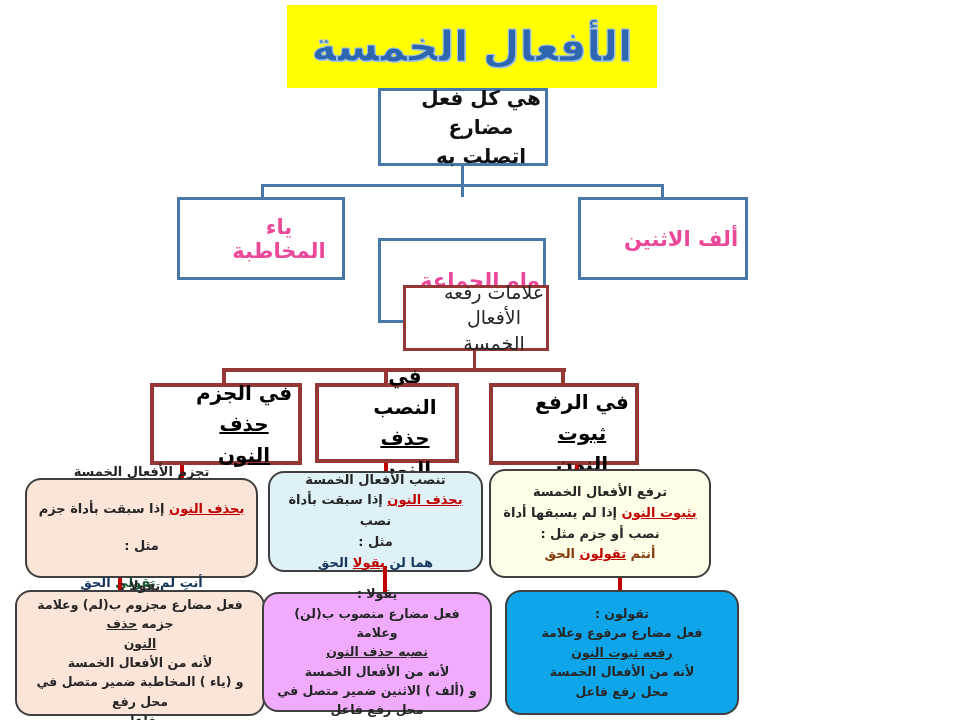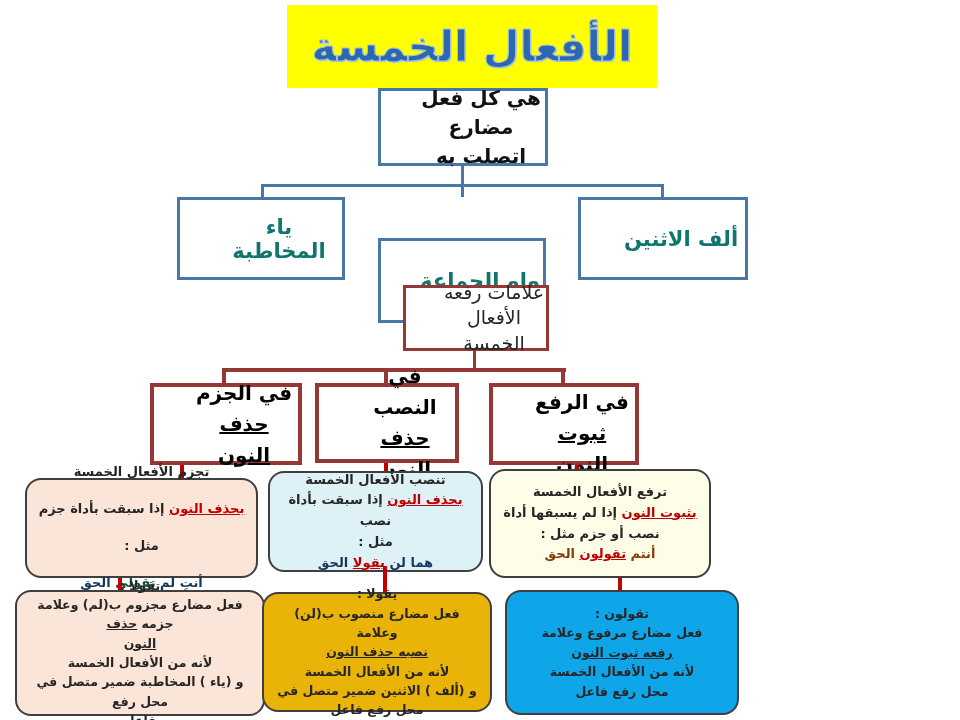--- a/index.html
+++ b/index.html
@@ -18,36 +18,36 @@
   .maroon-border-thick{border:4px solid #953735;}
   .rounded{border:2px solid #3f3f3f;border-radius:16px;}
   .title-banner{
     position:absolute;left:287px;top:5px;width:370px;height:83px;
     background:#FFFF00;display:flex;align-items:center;justify-content:center;
     font-size:42px;font-weight:bold;color:#2F66B0;
     -webkit-text-stroke:1px #9DC3E6;text-shadow:1px 1px 0 #9DC3E6;
     letter-spacing:2px;
   }
   .def-box{left:378px;top:88px;width:170px;height:78px;font-size:20px;font-weight:bold;color:#111;line-height:1.45;}
-  .suffix{font-size:21px;font-weight:bold;color:#0f766e;}
+  .suffix{font-size:21px;font-weight:bold;color:#ec4899;}
   .yaa-box{left:177px;top:197px;width:168px;height:83px;}
   .waw-box{left:378px;top:197px;width:168px;height:85px;margin-top:41px;}
   .alif-box{left:578px;top:197px;width:170px;height:83px;}
   .signs-box{left:403px;top:285px;width:146px;height:66px;font-size:19px;color:#262626;line-height:1.35;}
   .case-box{font-size:20px;font-weight:bold;color:#000;line-height:1.55;}
   .jazm-box{left:150px;top:383px;width:152px;height:82px;}
   .nasb-box{left:315px;top:383px;width:144px;height:80px;}
   .rafe-box{left:489px;top:383px;width:150px;height:82px;justify-content:space-between;}
   .rule-box{font-size:13px;font-weight:bold;color:#262626;line-height:1.6;padding:4px;}
   .rule-jazm{left:25px;top:478px;width:233px;height:100px;background:#FBE5D8;gap:16px;}
   .rule-nasb{left:268px;top:471px;width:215px;height:101px;background:#DDF1F6;}
   .rule-rafe{left:489px;top:469px;width:222px;height:109px;background:#FEFEE8;text-align:center;}
   .ex-box{font-size:12.5px;font-weight:bold;color:#262626;line-height:1.55;padding:8px;}
   .ex-jazm{left:15px;top:590px;width:250px;height:126px;background:#FBE5D8;}
-  .ex-nasb{left:262px;top:592px;width:230px;height:120px;background:#eab308;}
+  .ex-nasb{left:262px;top:592px;width:230px;height:120px;background:#f0abfc;}
   .ex-rafe{left:505px;top:590px;width:234px;height:125px;background:#0ea5e9;}
   .conn{position:absolute;}
   .conn-blue{background:#4878A8;}
   .conn-maroon{background:#953735;}
   .conn-red{background:#C00000;}
   .seg-d{color:inherit;}
   .seg-u{color:inherit;text-decoration:underline;}
   .seg-r{color:#C00000;text-decoration:underline;font-weight:bold;}
   .seg-b{color:#14532d;font-weight:bold;}
   .seg-n{color:#17375E;}

